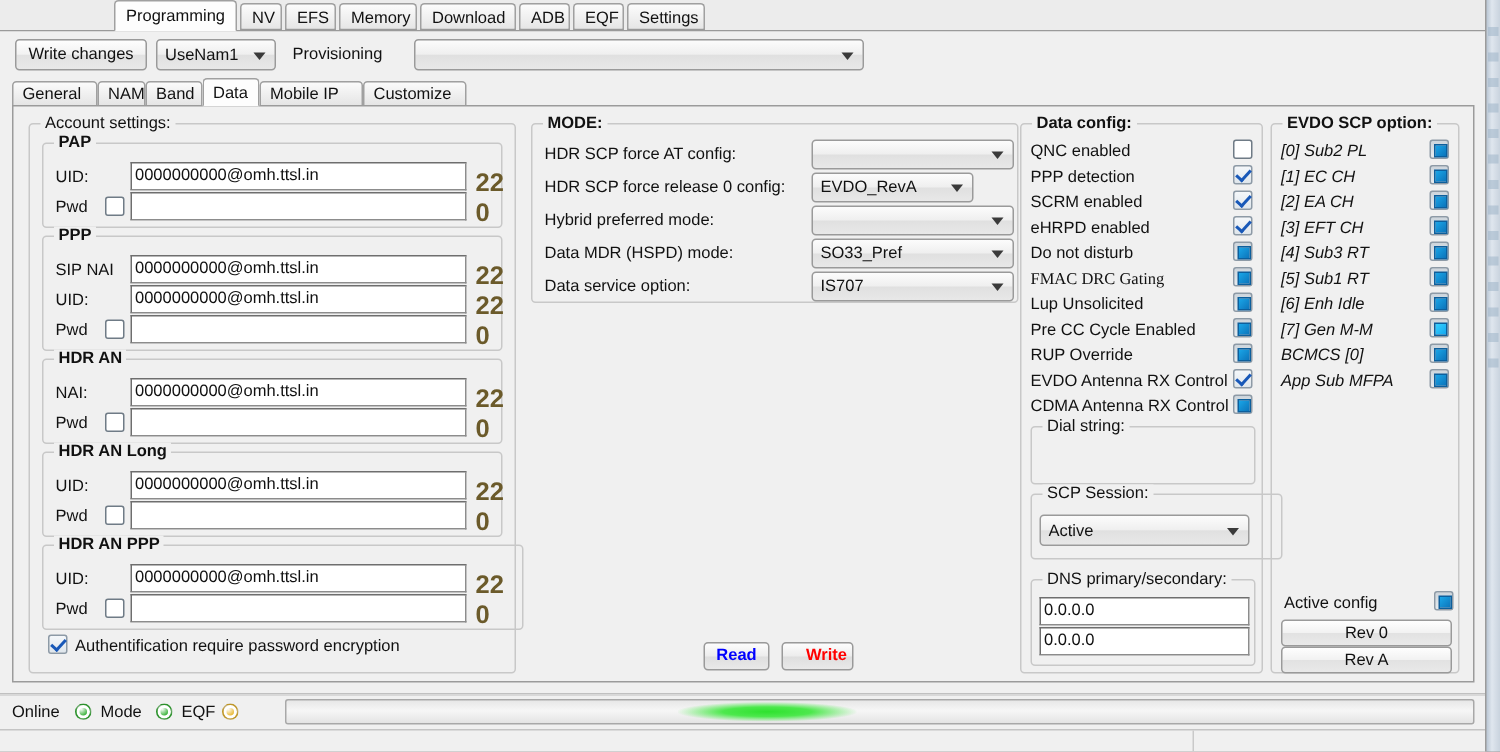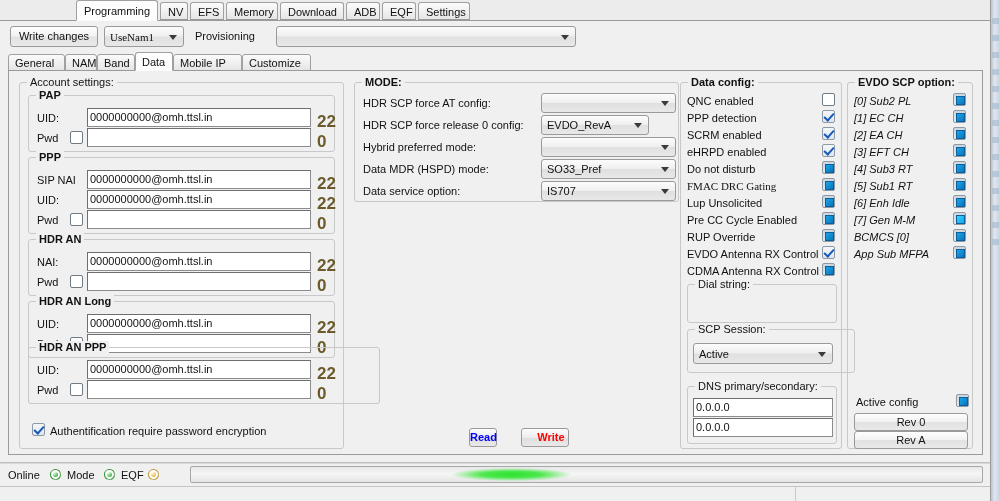--- a/index.html
+++ b/index.html
@@ -160,21 +160,21 @@
       <div class="ttab" style="left: 280px; width: 64px;">Download</div>
       <div class="ttab" style="left: 346px; width: 34px;">ADB</div>
       <div class="ttab" style="left: 382px; width: 34px;">EQF</div>
       <div class="ttab" style="left: 418px; width: 52px;">Settings</div>
     </div>
 
   <div class="toolbar">
     <div class="btn3d" style="left:10px;top:5px;width:88px;height:21px;line-height:19px;font-size:11px;">
       <span>Write changes</span>
     </div>
-    <div class="combo" style="left:104px;top:5px;width:80px;height:21px;line-height:20px;font-size:11px;font-family:Liberation Serif, serif;">
+    <div class="combo" style="left:104px;top:5px;width:80px;height:21px;line-height:20px;font-size:11px;">
       <span class="cval">UseNam1</span>
       <span class="arw"></span>
     </div>
     <div class="lbl" style="left:195px;top:9px;font-size:11px;">Provisioning</div>
     <div class="combo" style="left:276px;top:5px;width:300px;height:21px;line-height:20px;font-size:11px;">
       <span class="cval"></span>
       <span class="arw"></span>
     </div>
   </div>
 
@@ -228,21 +228,21 @@
           <div class="gb" style="left: 8px; top: 218px; width: 307px; height: 57px;">
             <span class="gbt b">HDR AN Long</span>
             <span class="lbl" style="left: 8px; top: 16px;">UID:</span>
             <div class="txt" style="left: 58px; top: 12px; width: 224px; height: 19px; line-height: 17px;"><span>0000000000@omh.ttsl.in</span></div>
             <span class="num" style="left: 288px; top: 16px;">22</span>
             <span class="lbl" style="left: 8px; top: 36px;">Pwd</span>
             <div class="cb empty" style="left: 41px; top: 35px;"></div>
             <div class="txt" style="left: 58px; top: 32px; width: 224px; height: 19px; line-height: 17px;"><span></span></div>
             <span class="num" style="left: 288px; top: 36px;">0</span>
           </div>
-          <div class="gb" style="left: 8px; top: 264px; width: 352px; height: 57px;">
+          <div class="gb" style="left: 8px; top: 280px; width: 321px; height: 57px;">
             <span class="gbt b">HDR AN PPP</span>
             <span class="lbl" style="left: 8px; top: 16px;">UID:</span>
             <div class="txt" style="left: 58px; top: 12px; width: 224px; height: 19px; line-height: 17px;"><span>0000000000@omh.ttsl.in</span></div>
             <span class="num" style="left: 288px; top: 16px;">22</span>
             <span class="lbl" style="left: 8px; top: 36px;">Pwd</span>
             <div class="cb empty" style="left: 41px; top: 35px;"></div>
             <div class="txt" style="left: 58px; top: 32px; width: 224px; height: 19px; line-height: 17px;"><span></span></div>
             <span class="num" style="left: 288px; top: 36px;">0</span>
           </div>
         </div>
@@ -272,21 +272,21 @@
             <span class="cval">SO33_Pref</span>
             <span class="arw"></span>
           </div>
           <span class="lbl" style="left: 8px; top: 102px;">Data service option:</span>
           <div class="combo" style="left: 186px; top: 98px; width: 135px; height: 20px; line-height: 19px;">
             <span class="cval">IS707</span>
             <span class="arw"></span>
           </div>
         </div>
     </div>
-    <div class="rwbtn" style="left:460px;top:357px;width:28px;color:#0000ff;">
+    <div class="rwbtn" style="left:460px;top:357px;width:44px;color:#0000ff;">
       <span>Read</span>
     </div>
     <div class="rwbtn" style="left:512px;top:357px;width:48px;color:#ff0000;padding-left:12px;">
       <span>Write</span>
     </div>
 
     <div class="gb" style="left:671px;top:11px;width:162px;height:367px;">
       <span class="gbt b">Data config:</span>
       <div id="dc-items">
           <span class="lbl" style="left: 6px; top: 12px;">QNC enabled</span>

